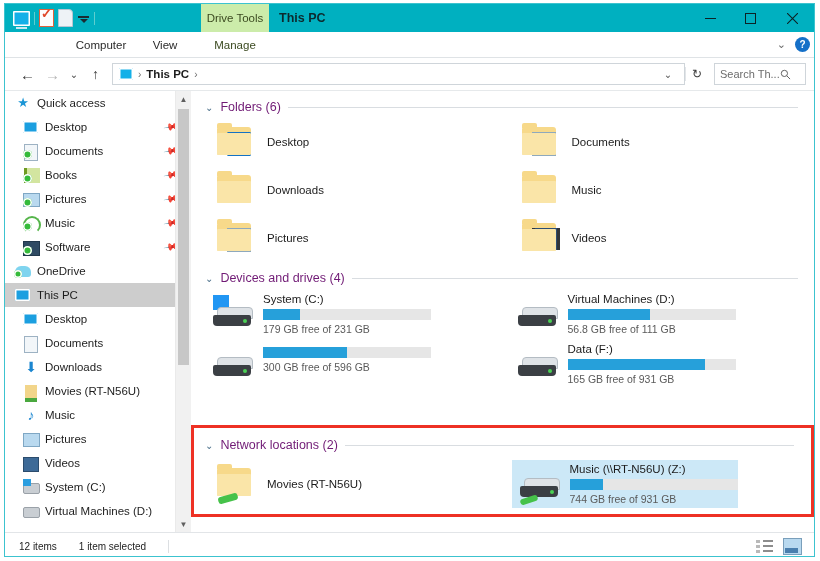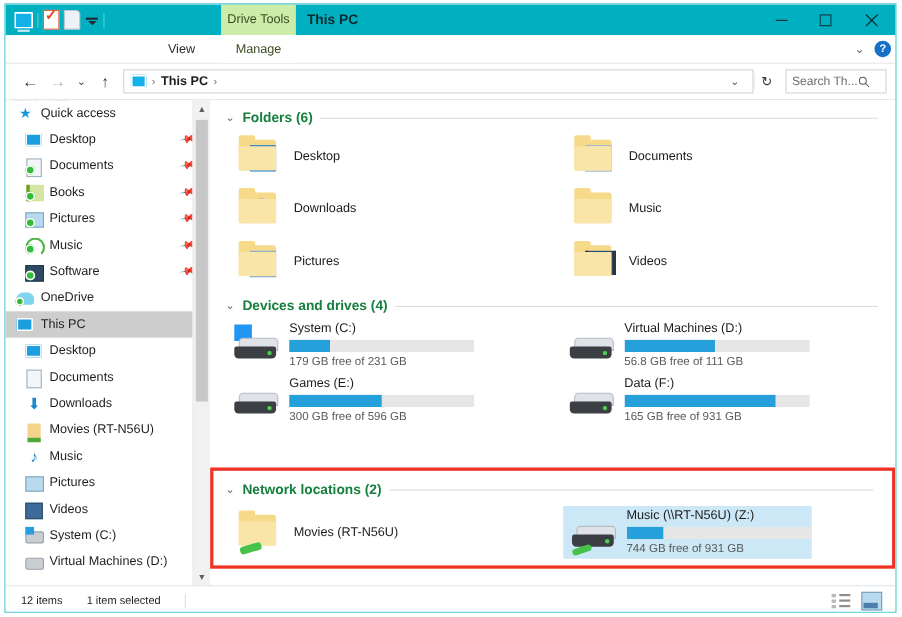--- a/index.html
+++ b/index.html
@@ -89,21 +89,21 @@
   .si-drive.win:before{content:"";position:absolute;left:0;top:0;width:8px;height:7px;background:#2b9ee0;}
 
   .sb-scroll{position:absolute;right:0;top:0;width:15px;height:441px;background:#f1f1f1;border-left:1px solid #eaeaea;}
   .sb-arrow{height:16px;display:flex;align-items:center;justify-content:center;font-size:8px;color:#5f5f5f;}
   .sb-thumb{position:absolute;left:2px;top:18px;width:11px;height:256px;background:#c7c7c7;}
 
   
   .main{position:relative;flex:1;background:#fff;overflow:hidden;}
   .grouphdr{display:flex;align-items:center;gap:7px;margin:9px 0 4px 14px;}
   .grouphdr .chv{font-size:10px;color:#4a6f8a;}
-  .grouphdr .gt{font-size:12.5px;color:#15803d;white-space:nowrap;font-weight:bold;}
+  .grouphdr .gt{font-size:12.5px;color:#701a75;white-space:nowrap;}
   .grouphdr .rule{flex:1;height:1px;background:#d9dde1;margin-right:16px;}
 
   .grid{display:flex;flex-wrap:wrap;padding-left:14px;}
   .cell{width:50%;box-sizing:border-box;display:flex;align-items:center;}
   .cell.folder{height:48px;}
   .fico{width:44px;height:38px;position:relative;flex:0 0 44px;margin-left:8px;}
   .folder-base{position:absolute;left:4px;top:4px;width:34px;height:28px;background:#f7d98a;border-radius:2px 3px 2px 2px;}
   .folder-base:before{content:"";position:absolute;left:0;top:-4px;width:15px;height:5px;background:#f7d98a;border-radius:2px 2px 0 0;}
   .folder-front{position:absolute;left:4px;top:10px;width:34px;height:22px;background:#fae5a8;border-radius:1px;}
   .emb{position:absolute;left:14px;top:9px;width:22px;height:22px;}
@@ -188,20 +188,21 @@
       <div class="wbtn close">
         <svg width="11" height="11" viewBox="0 0 11 11">
             <path d="M0 0 L11 11 M11 0 L0 11" stroke="#0b2326" stroke-width="1.1" fill="none"></path>
           </svg>
       </div>
     </div>
   </div>
 
   <div class="ribbon">
     <div class="rtab file">File</div>
+    <div class="rtab computer">Computer</div>
     <div class="rtab view">View</div>
     <div class="rtab manage">Manage</div>
     <div class="ribbon-right">
       <div class="chev-dn">⌄</div>
       <div class="help">?</div>
     </div>
   </div>
 
   <div class="addrbar">
     <div class="nav back">←</div>
@@ -447,21 +448,20 @@
               </div>
               <div class="dfree">56.8 GB free of 111 GB</div>
             </div>
           </div>
           <div class="cell drive">
             <div class="dico">
               <div class="drive-top"></div>
               <div class="drive-bot"></div>
             </div>
             <div class="dinfo">
-              <div class="dname">Games (E:)</div>
               <div class="bar">
                 <div class="fill" style="width:50%"></div>
               </div>
               <div class="dfree">300 GB free of 596 GB</div>
             </div>
           </div>
           <div class="cell drive">
             <div class="dico">
               <div class="drive-top"></div>
               <div class="drive-bot"></div>

